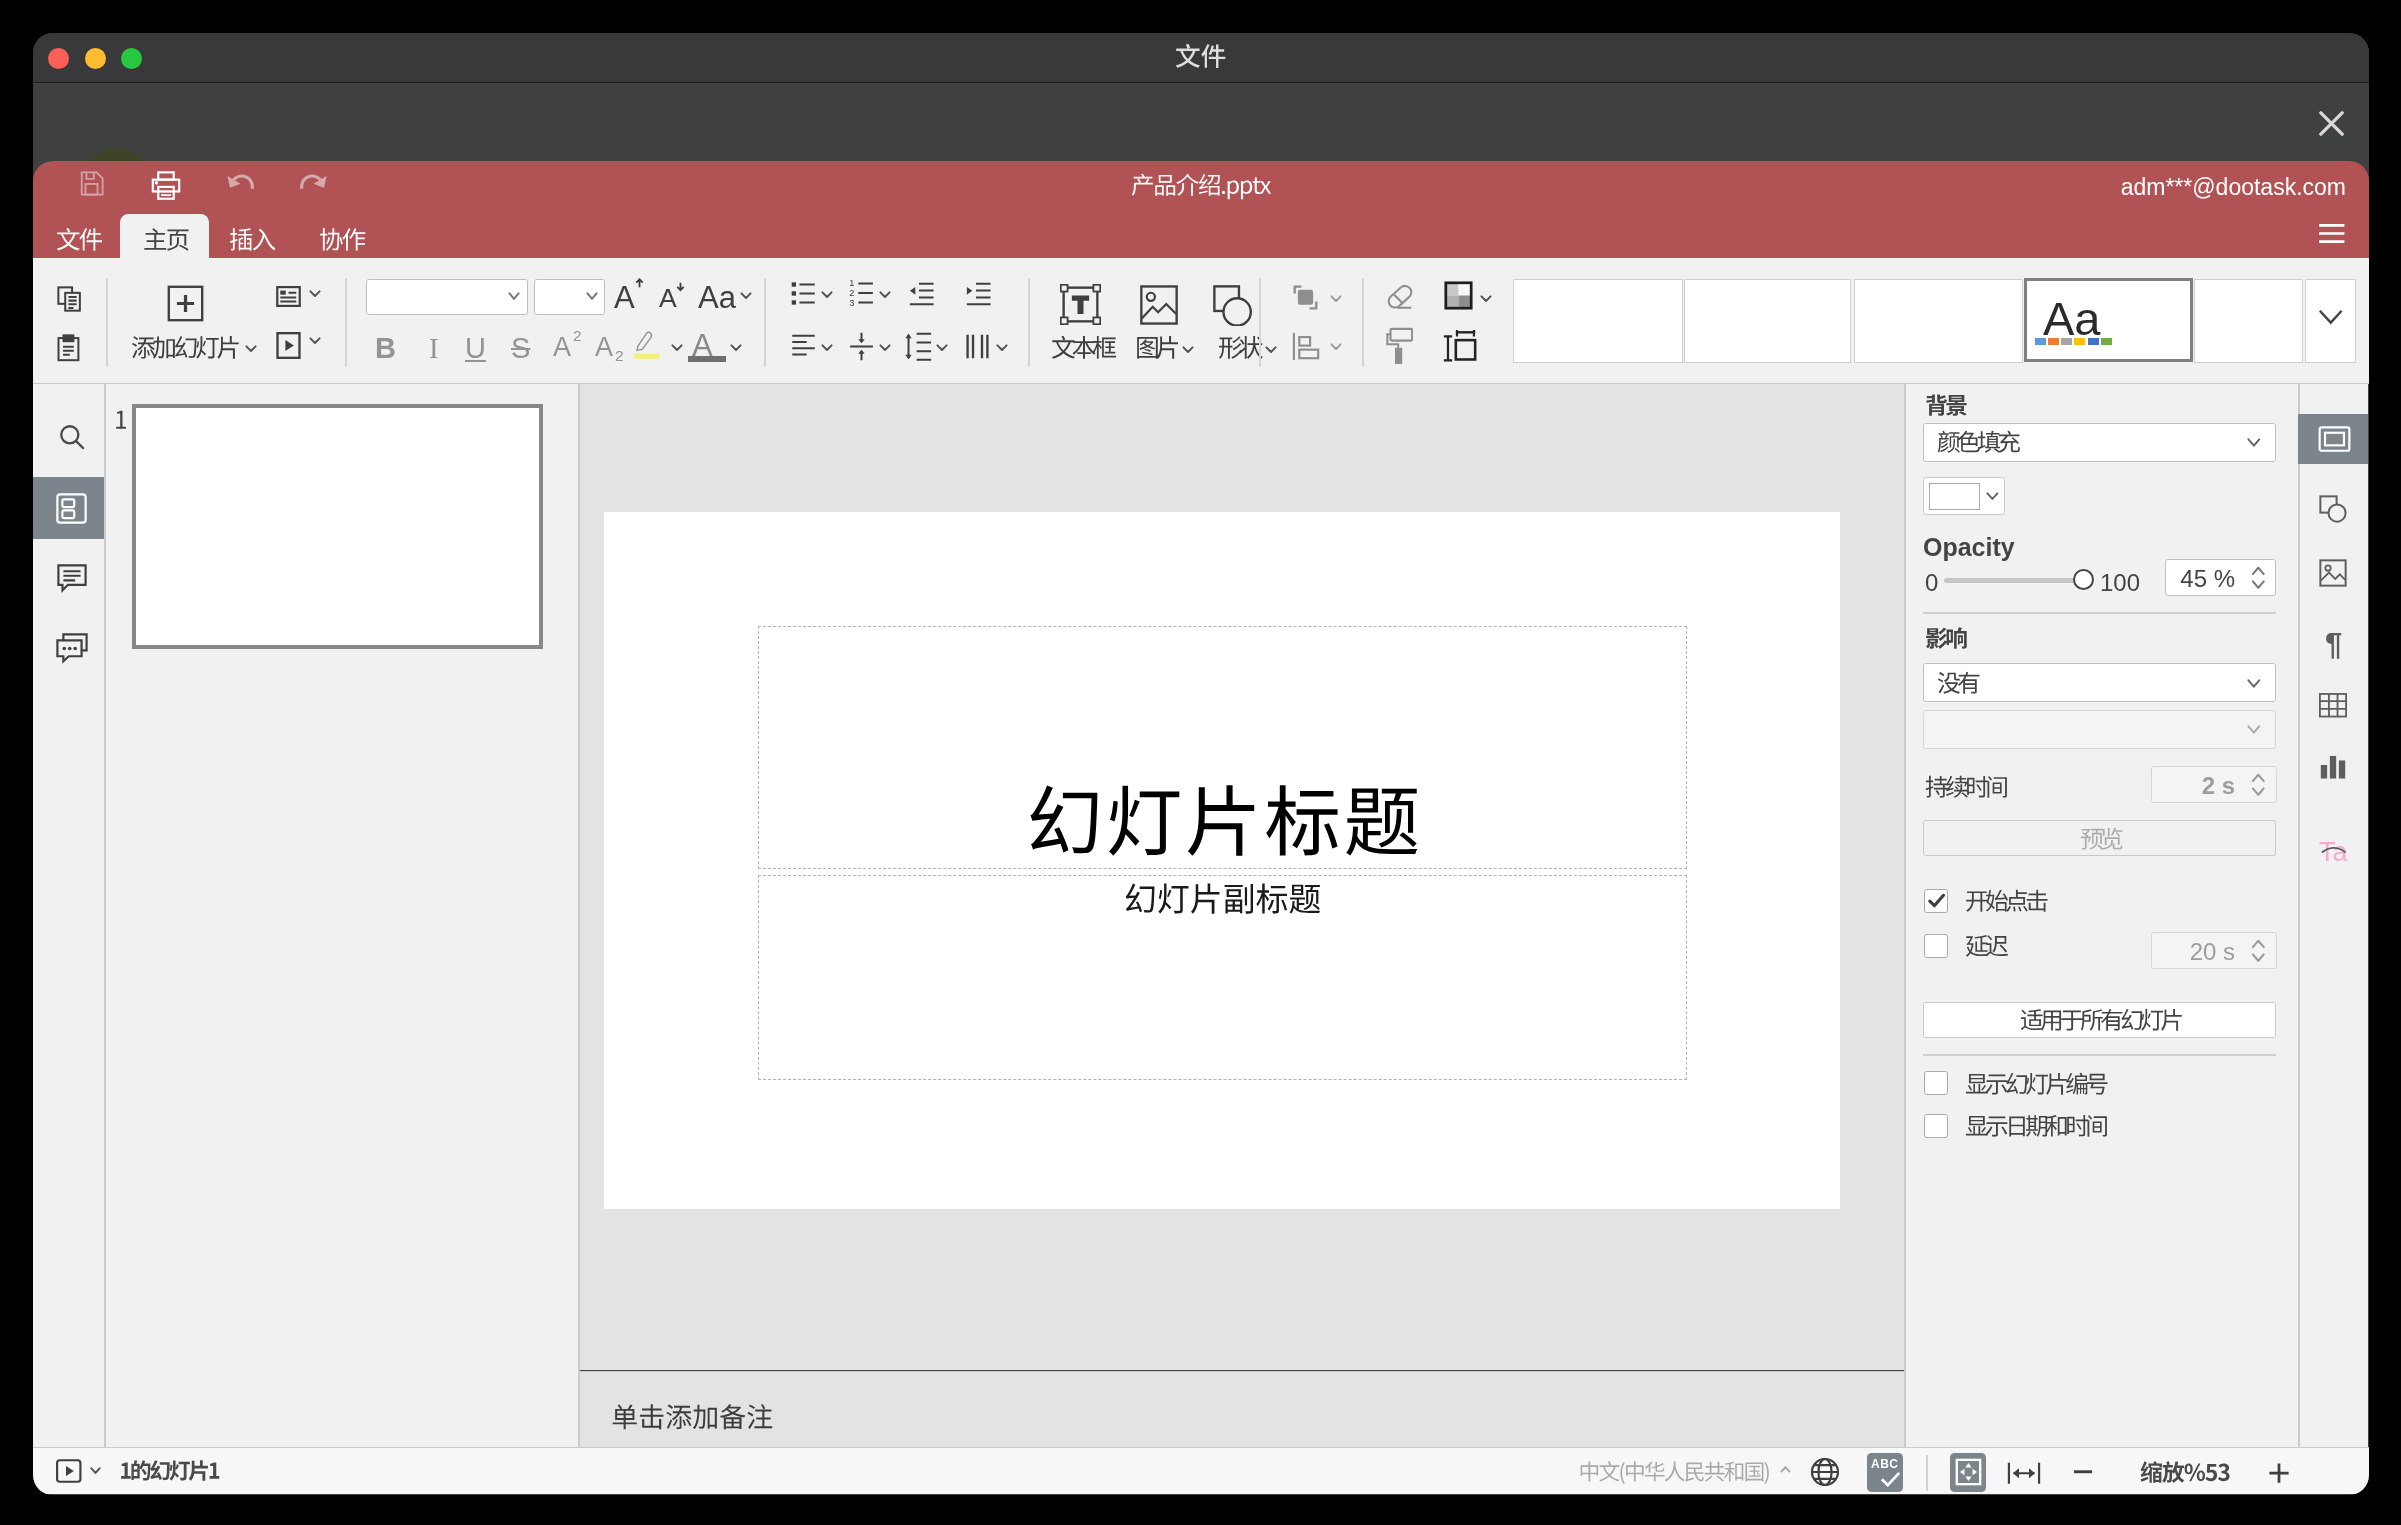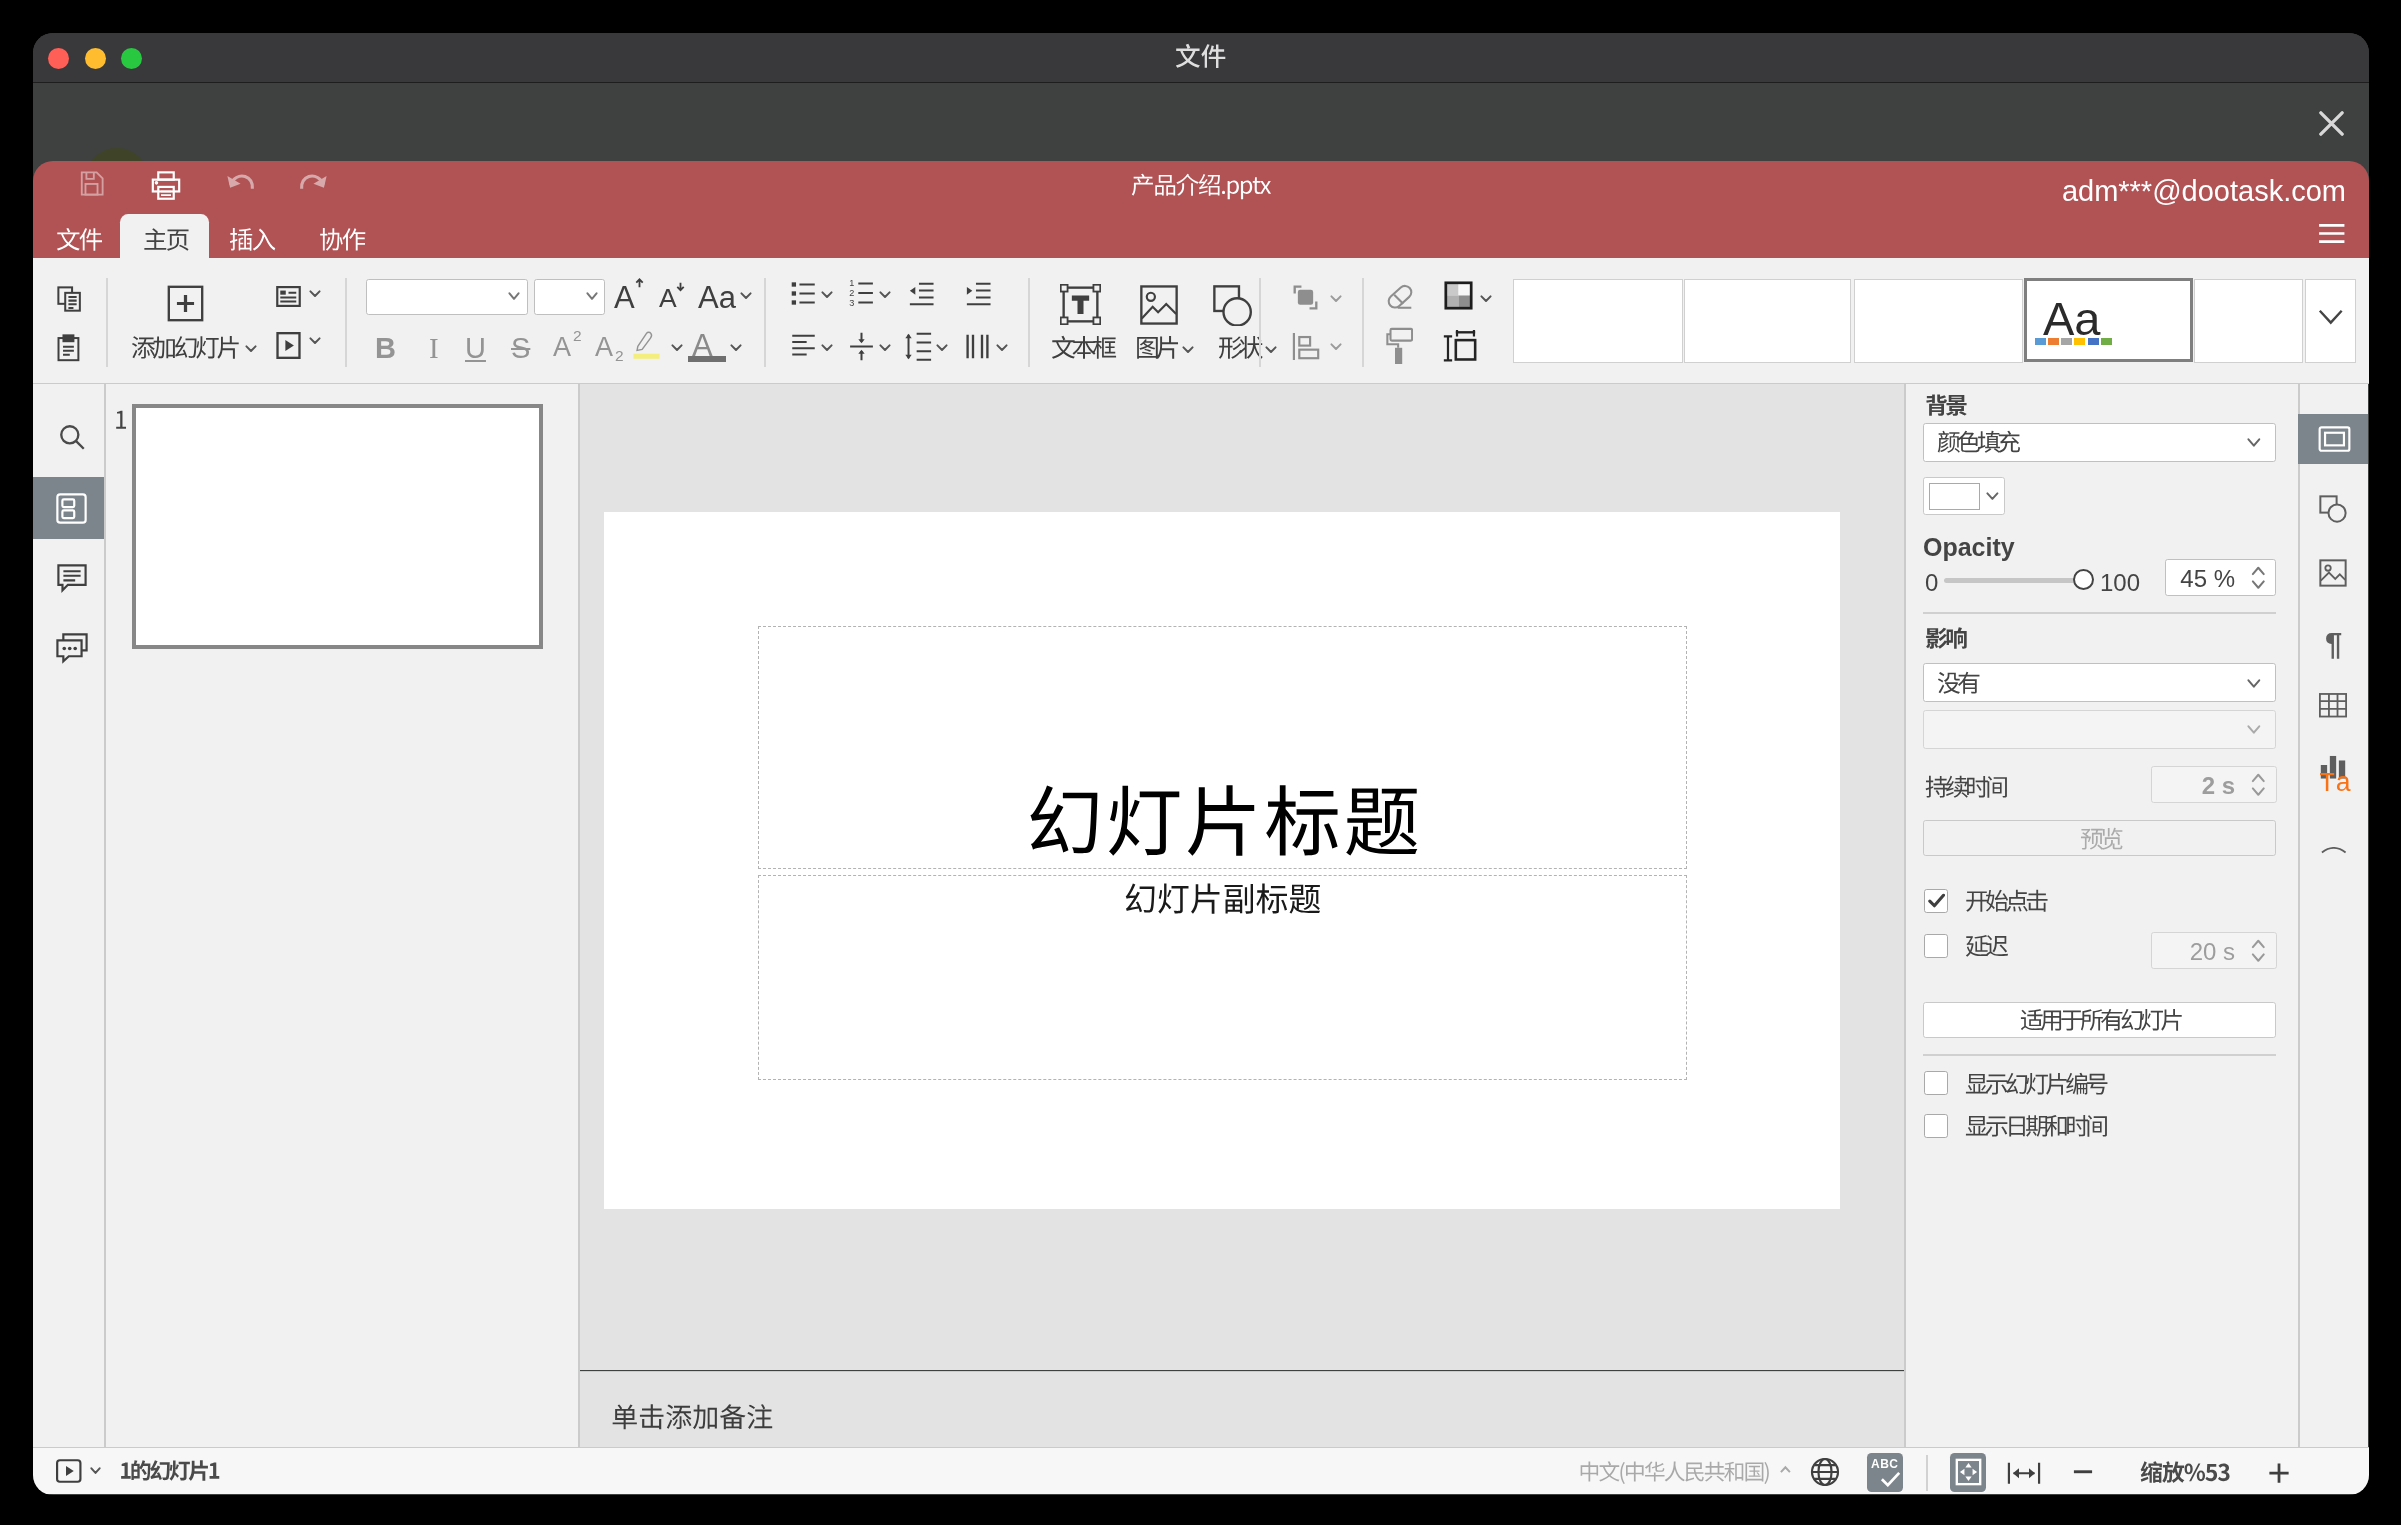--- a/index.html
+++ b/index.html
@@ -43,21 +43,21 @@
     </svg>
 <svg class="ab" style="left:265px;top:138px" width="30" height="25.5" viewBox="0 0 33 28" fill="none">
       <g opacity="0.5">
         <path d="M28 15 C25.5 8 18.5 4 12 6 C6.5 8 3.5 13 4 19.5" stroke="#fff" stroke-width="3.4" fill="none"></path>
         <path d="M31.5 5.5 L28.5 18.5 L17 14 Z" fill="#fff"></path>
       </g>
     </svg>
 <svg class="ab" style="left:1098px;top:137px;overflow:visible" width="143" height="32" viewBox="0 0 157 35">
       <path transform="translate(0,26.0)" d="M6.8 -15.9C7.7 -14.7 8.7 -13.2 9.0 -12.1L10.8 -12.9C10.4 -13.9 9.4 -15.5 8.5 -16.6ZM17.9 -16.5C17.4 -15.2 16.5 -13.3 15.8 -12.1H3.2V-8.5C3.2 -5.7 3.0 -1.9 0.9 0.9C1.4 1.2 2.2 1.9 2.5 2.3C4.8 -0.8 5.3 -5.4 5.3 -8.4V-10.1H24.1V-12.1H17.8C18.5 -13.2 19.3 -14.5 20.0 -15.8ZM11.0 -21.3C11.6 -20.6 12.3 -19.6 12.6 -18.7H2.9V-16.8H23.5V-18.7H14.9L14.9 -18.7C14.6 -19.6 13.8 -20.9 13.0 -21.9Z M32.4 -18.9H42.7V-13.9H32.4ZM30.5 -20.7V-12.1H44.7V-20.7ZM26.7 -9.3V2.1H28.5V0.7H34.0V1.8H35.9V-9.3ZM28.5 -1.2V-7.4H34.0V-1.2ZM38.8 -9.3V2.1H40.6V0.7H46.6V1.9H48.5V-9.3ZM40.6 -1.2V-7.4H46.6V-1.2Z M66.0 -11.6V2.1H68.0V-11.6ZM56.2 -11.6V-8.2C56.2 -5.3 55.7 -1.8 50.8 0.7C51.3 1.0 52.1 1.7 52.4 2.1C57.7 -0.7 58.3 -4.7 58.3 -8.2V-11.6ZM62.0 -22.0C59.6 -18.0 54.7 -14.0 49.8 -12.4C50.2 -11.9 50.7 -11.1 51.0 -10.6C55.1 -12.2 59.2 -15.3 62.0 -18.8C64.7 -15.3 68.8 -12.3 73.0 -10.9C73.3 -11.4 74.0 -12.2 74.4 -12.7C70.0 -13.9 65.5 -17.1 63.1 -20.3L63.5 -21.0Z M74.6 -1.4 74.9 0.5C77.5 -0.2 80.8 -1.0 84.1 -1.8L83.9 -3.5C80.4 -2.6 76.9 -1.8 74.6 -1.4ZM75.1 -11.0C75.5 -11.2 76.1 -11.3 79.7 -11.8C78.4 -10.1 77.2 -8.7 76.7 -8.2C75.9 -7.2 75.2 -6.6 74.7 -6.5C74.9 -6.0 75.2 -5.1 75.3 -4.7C75.8 -5.1 76.8 -5.3 84.1 -6.8C84.1 -7.2 84.1 -7.9 84.1 -8.4L78.1 -7.3C80.2 -9.6 82.3 -12.4 84.1 -15.3L82.6 -16.2C82.1 -15.3 81.5 -14.4 80.9 -13.5L77.1 -13.1C78.7 -15.3 80.3 -18.2 81.5 -20.9L79.7 -21.8C78.6 -18.6 76.6 -15.3 76.0 -14.4C75.4 -13.5 74.9 -12.9 74.4 -12.8C74.7 -12.3 75.0 -11.4 75.1 -11.0ZM85.4 -8.6V2.1H87.2V0.8H95.3V1.9H97.2V-8.6ZM87.2 -1.0V-6.9H95.3V-1.0ZM84.4 -20.6V-18.8H88.8C88.3 -15.5 87.2 -12.7 83.5 -11.1C84.0 -10.8 84.5 -10.1 84.7 -9.6C88.8 -11.5 90.2 -14.9 90.7 -18.8H95.6C95.4 -14.5 95.1 -12.8 94.7 -12.3C94.5 -12.1 94.3 -12.0 93.9 -12.0C93.4 -12.0 92.3 -12.0 91.2 -12.1C91.5 -11.6 91.7 -10.9 91.8 -10.3C92.9 -10.3 94.1 -10.3 94.7 -10.3C95.4 -10.4 95.9 -10.6 96.3 -11.0C97.0 -11.8 97.3 -14.0 97.5 -19.7C97.6 -20.0 97.6 -20.6 97.6 -20.6Z M101.6 0.3C102.5 0.3 103.3 -0.4 103.3 -1.5C103.3 -2.5 102.5 -3.3 101.6 -3.3C100.7 -3.3 99.9 -2.5 99.9 -1.5C99.9 -0.4 100.7 0.3 101.6 0.3Z M106.1 6.0H108.5V1.2L108.4 -1.3C109.7 -0.2 111.1 0.3 112.3 0.3C115.6 0.3 118.5 -2.4 118.5 -7.3C118.5 -11.6 116.5 -14.5 112.9 -14.5C111.2 -14.5 109.6 -13.5 108.4 -12.5H108.3L108.1 -14.1H106.1ZM111.9 -1.7C111.0 -1.7 109.8 -2.0 108.5 -3.1V-10.6C109.9 -11.8 111.1 -12.5 112.3 -12.5C115.0 -12.5 116.0 -10.4 116.0 -7.3C116.0 -3.8 114.3 -1.7 111.9 -1.7Z M120.7 6.0H123.1V1.2L123.1 -1.3C124.3 -0.2 125.7 0.3 127.0 0.3C130.2 0.3 133.1 -2.4 133.1 -7.3C133.1 -11.6 131.1 -14.5 127.5 -14.5C125.8 -14.5 124.2 -13.5 123.0 -12.5H122.9L122.7 -14.1H120.7ZM126.6 -1.7C125.6 -1.7 124.4 -2.0 123.1 -3.1V-10.6C124.5 -11.8 125.7 -12.5 126.9 -12.5C129.6 -12.5 130.6 -10.4 130.6 -7.3C130.6 -3.8 128.9 -1.7 126.6 -1.7Z M139.8 0.3C140.7 0.3 141.6 0.1 142.4 -0.2L141.9 -2.0C141.5 -1.8 140.8 -1.6 140.3 -1.6C138.7 -1.6 138.1 -2.6 138.1 -4.3V-12.2H142.0V-14.1H138.1V-18.1H136.2L135.9 -14.1L133.7 -14.0V-12.2H135.8V-4.4C135.8 -1.5 136.8 0.3 139.8 0.3Z M141.7 0.0H144.2L146.1 -3.3C146.5 -4.2 147.0 -5.0 147.5 -5.8H147.6C148.2 -5.0 148.7 -4.2 149.1 -3.3L151.2 0.0H153.8L149.2 -7.1L153.5 -14.1H151.0L149.3 -11.0C148.8 -10.2 148.4 -9.5 148.0 -8.7H147.9C147.4 -9.5 146.9 -10.2 146.5 -11.0L144.6 -14.1H142.0L146.3 -7.4Z" fill="#ffffff"></path>
     </svg>
-<div class="ab tx" style="left:2313px;top:141px;font-size:29px;color:#ffffff;font-weight:400;font-family:'Liberation Sans',sans-serif;letter-spacing:normal;transform:translateX(-100%);white-space:nowrap">adm***@dootask.com</div>
+<div class="ab tx" style="left:2313px;top:141px;font-size:23px;color:#ffffff;font-weight:400;font-family:'Liberation Sans',sans-serif;letter-spacing:normal;transform:translateX(-100%);white-space:nowrap">adm***@dootask.com</div>
 <div class="ab" style="left:87px;top:181px;width:89px;height:45px;background:#f1f1f1;border-radius:8.2px 8.2px 0 0"></div>
 <svg class="ab" style="left:23px;top:191px;overflow:visible" width="49" height="33" viewBox="0 0 54 36">
       <path transform="translate(0,27.0)" d="M11.4 -22.2C12.2 -20.9 13.1 -19.1 13.4 -18.0L15.7 -18.7C15.3 -19.8 14.3 -21.6 13.5 -22.9ZM1.4 -17.9V-15.9H5.6C7.2 -11.8 9.3 -8.3 12.1 -5.4C9.1 -2.9 5.5 -1.1 1.0 0.2C1.4 0.7 2.0 1.6 2.2 2.1C6.8 0.6 10.5 -1.3 13.6 -3.9C16.6 -1.2 20.3 0.8 24.7 2.0C25.1 1.4 25.6 0.5 26.1 0.1C21.8 -1.0 18.1 -2.9 15.1 -5.4C17.8 -8.2 19.9 -11.7 21.5 -15.9H25.8V-17.9ZM13.6 -6.8C11.1 -9.4 9.1 -12.5 7.7 -15.9H19.2C17.8 -12.3 16.0 -9.3 13.6 -6.8Z M33.6 -9.2V-7.2H41.3V2.2H43.3V-7.2H50.7V-9.2H43.3V-15.2H49.5V-17.1H43.3V-22.4H41.3V-17.1H37.7C38.0 -18.4 38.3 -19.7 38.6 -20.9L36.7 -21.3C36.0 -17.8 34.9 -14.3 33.3 -12.1C33.8 -11.8 34.7 -11.3 35.1 -11.0C35.8 -12.2 36.5 -13.6 37.0 -15.2H41.3V-9.2ZM32.2 -22.6C30.8 -18.5 28.4 -14.4 25.9 -11.8C26.2 -11.3 26.8 -10.3 27.0 -9.8C27.9 -10.7 28.7 -11.8 29.5 -13.0V2.1H31.5V-16.1C32.5 -18.0 33.4 -20.0 34.2 -22.0Z" fill="#ffffff"></path>
     </svg>
 <svg class="ab" style="left:110px;top:191px;overflow:visible" width="49" height="33" viewBox="0 0 54 36">
       <path transform="translate(0,27.0)" d="M10.1 -21.5C11.7 -20.2 13.6 -18.5 14.7 -17.3H2.8V-15.3H12.4V-9.4H4.0V-7.4H12.4V-0.7H1.5V1.2H25.6V-0.7H14.6V-7.4H23.1V-9.4H14.6V-15.3H24.2V-17.3H15.4L16.7 -18.2C15.7 -19.5 13.5 -21.3 11.7 -22.6Z M37.5 -12.5V-7.6C37.5 -4.7 36.4 -1.5 26.4 0.5C26.8 0.9 27.3 1.7 27.6 2.2C38.1 -0.1 39.6 -3.9 39.6 -7.6V-12.5ZM39.7 -3.0C42.8 -1.5 46.9 0.7 48.9 2.2L50.2 0.6C48.1 -0.9 44.0 -3.0 40.9 -4.3ZM29.6 -16.1V-3.5H31.7V-14.2H45.5V-3.5H47.7V-16.1H37.9C38.4 -17.0 39.0 -18.2 39.4 -19.3H50.2V-21.2H27.0V-19.3H37.1C36.8 -18.3 36.3 -17.0 35.9 -16.1Z" fill="#444444"></path>
     </svg>
 <svg class="ab" style="left:196px;top:191px;overflow:visible" width="49" height="33" viewBox="0 0 54 36">
       <path transform="translate(0,27.0)" d="M19.8 -6.6V-4.8H22.9V-1.0H18.7V-14.5H25.6V-16.3H18.7V-19.7C20.8 -20.0 22.8 -20.4 24.3 -20.9L23.2 -22.5C20.3 -21.6 15.1 -21.0 10.8 -20.8C11.0 -20.3 11.3 -19.6 11.4 -19.1C13.1 -19.2 15.0 -19.3 16.8 -19.5V-16.3H9.9V-14.5H16.8V-1.0H12.4V-4.8H15.7V-6.5H12.4V-9.9C13.6 -10.2 14.8 -10.5 15.8 -10.9L14.8 -12.6C13.7 -12.0 12.0 -11.4 10.7 -11.0V2.1H12.4V0.8H22.9V2.2H24.7V-11.7H19.7V-9.9H22.9V-6.6ZM4.3 -22.7V-17.2H1.5V-15.3H4.3V-9.2L1.0 -8.3L1.5 -6.3L4.3 -7.2V-0.2C4.3 0.1 4.2 0.2 3.9 0.2C3.7 0.2 2.9 0.2 1.9 0.2C2.2 0.7 2.5 1.6 2.5 2.1C3.9 2.1 4.9 2.0 5.5 1.7C6.1 1.4 6.3 0.8 6.3 -0.2V-7.8L9.2 -8.7L9.0 -10.6L6.3 -9.8V-15.3H8.9V-17.2H6.3V-22.7Z M33.0 -20.4C34.7 -19.1 36.1 -17.6 37.3 -16.0C35.6 -8.3 32.2 -2.8 26.1 0.4C26.6 0.7 27.6 1.6 28.0 2.0C33.5 -1.2 36.9 -6.2 39.0 -13.3C41.9 -7.8 43.8 -1.6 50.0 1.9C50.1 1.2 50.7 0.2 51.0 -0.4C42.0 -5.8 42.8 -15.9 34.2 -22.1Z" fill="#ffffff"></path>
     </svg>
@@ -491,21 +491,21 @@
         <path d="M1 9 H30 M1 17.5 H30 M11 1 V26 M20.5 1 V26"></path>
       </g>
     </svg>
 <svg class="ab" style="left:2286px;top:721px" width="28" height="26.5" viewBox="0 0 31 29" fill="none">
       <g fill="#5e5e5e">
         <rect x="2" y="12" width="7" height="15"></rect>
         <rect x="12" y="2" width="7" height="25"></rect>
         <rect x="22" y="7" width="7" height="20"></rect>
       </g>
     </svg>
-<div class="ab tx" style="left:2286px;top:735px;font-size:27px;color:#f97316;font-weight:400;font-family:Liberation Mono, monospace;letter-spacing:normal;white-space:nowrap">Ta</div>
+<div class="ab tx" style="left:2286px;top:803px;font-size:27px;color:#f9a8d4;font-weight:400;font-family:Liberation Sans, sans-serif;letter-spacing:normal;white-space:nowrap">Ta</div>
 <svg class="ab" style="left:2288px;top:814px" width="25.5" height="7.3" viewBox="0 0 28 8" fill="none">
       <path d="M1 6 Q14 -4 27 6" stroke="#5e5e5e" stroke-width="2"></path>
     </svg>
 <div class="ab" style="left:0px;top:1414px;width:2336px;height:47px;background:#f7f7f7;border-top:1.8px solid #cbcbcb"></div>
 <svg class="ab" style="left:23px;top:1426px" width="25.5" height="24" viewBox="0 0 28 26" fill="none">
       <rect x="1.2" y="1.2" width="25.6" height="23.6" rx="3" stroke="#3f3f3f" stroke-width="2.4"></rect>
       <path d="M11 7.5 L19.5 13 L11 18.5 Z" fill="#3f3f3f"></path>
     </svg>
 <svg class="ab" style="left:57px;top:1434px" width="11" height="7.3" viewBox="0 0 12 8" fill="none">
       <path d="M1.5 1.5 L6.0 6.5 L10.5 1.5" stroke="#555" stroke-width="2.2" stroke-linecap="round" stroke-linejoin="round"></path>

